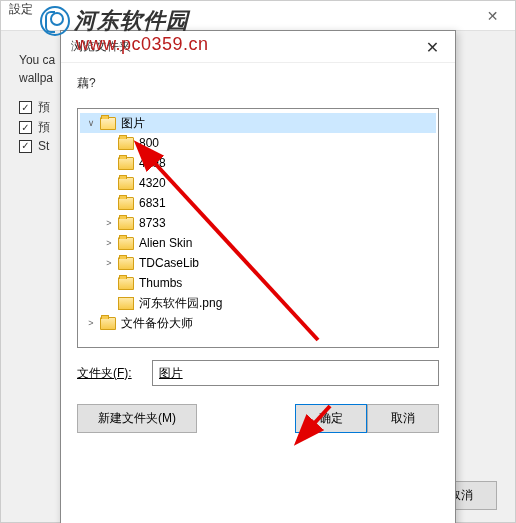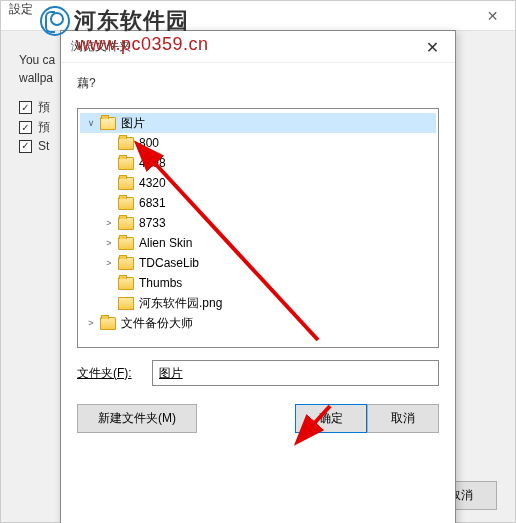--- a/index.html
+++ b/index.html
@@ -13,21 +13,21 @@
 .chk-row { display: flex; align-items: center; gap: 6px; margin: 3px 0; }
 .chk { width: 13px; height: 13px; border: 1px solid #333; background: #fff; display: inline-flex; align-items: center; justify-content: center; font-size: 10px; line-height: 1; }
 .outer-buttons { position: absolute; bottom: 12px; right: 18px; display: flex; gap: 8px; }
 .btn { background: #e1e1e1; border: 1px solid #adadad; padding: 5px 20px; font-size: 12px; min-width: 72px; text-align: center; }
 
 .watermark { position: absolute; top: 6px; left: 40px; z-index: 50; pointer-events: none; }
 .wm-logo { display: flex; align-items: center; gap: 4px; }
 .wm-circle { width: 30px; height: 30px; border: 2px solid #1e7fc2; border-radius: 50%; position: relative; }
 .wm-circle::before { content: ""; position: absolute; left: 3px; top: 3px; width: 8px; height: 18px; border: 2px solid #1e7fc2; border-right: none; border-radius: 6px 0 0 6px; }
 .wm-circle::after { content: ""; position: absolute; right: 4px; top: 4px; width: 10px; height: 10px; border: 2px solid #1e7fc2; border-radius: 50%; }
-.wm-title { font-size: 22px; font-weight: bold; color: #333; letter-spacing: 1px; }
+.wm-title { font-size: 22px; font-weight: bold; color: #333; font-style: italic; letter-spacing: 1px; }
 .wm-url { font-size: 18px; color: #b91c1c; margin-left: 36px; margin-top: -2px; letter-spacing: 0.5px; }
 
 .browse-dialog { position: absolute; top: 30px; left: 60px; width: 396px; height: 520px; background: #fff; border: 1px solid #888; box-shadow: 2px 2px 8px rgba(0,0,0,0.2); z-index: 10; }
 .browse-titlebar { height: 32px; display: flex; align-items: center; padding: 0 10px; font-size: 12px; color: #333; position: relative; border-bottom: 1px solid #eee; }
 .browse-close { position: absolute; right: 0; top: 0; width: 45px; height: 32px; display: flex; align-items: center; justify-content: center; font-size: 16px; color: #333; }
 .browse-body { padding: 12px 16px; }
 .browse-prompt { font-size: 12px; color: #333; margin-bottom: 16px; }
 
 .tree { border: 1px solid #888; height: 240px; overflow: auto; background: #fff; padding: 4px 2px; font-size: 12px; }
 .tree-row { display: flex; align-items: center; height: 20px; padding: 0 0 0 4px; white-space: nowrap; }

